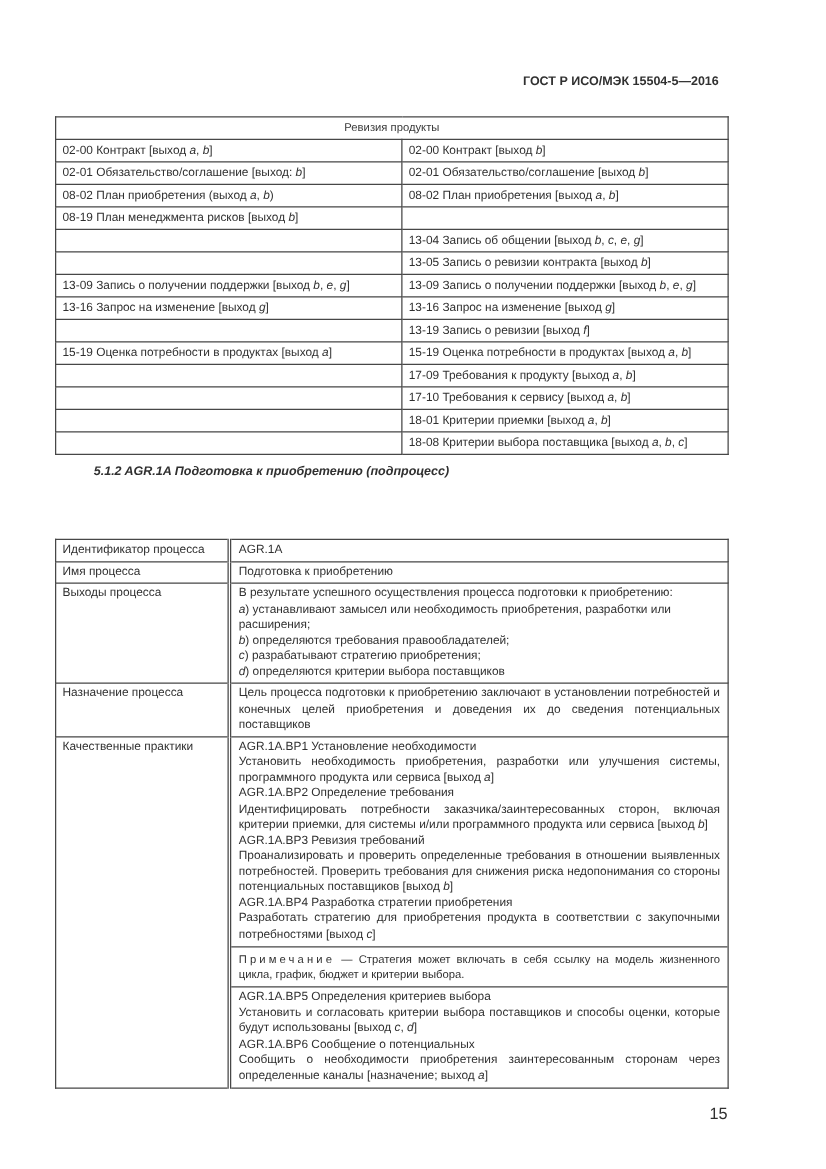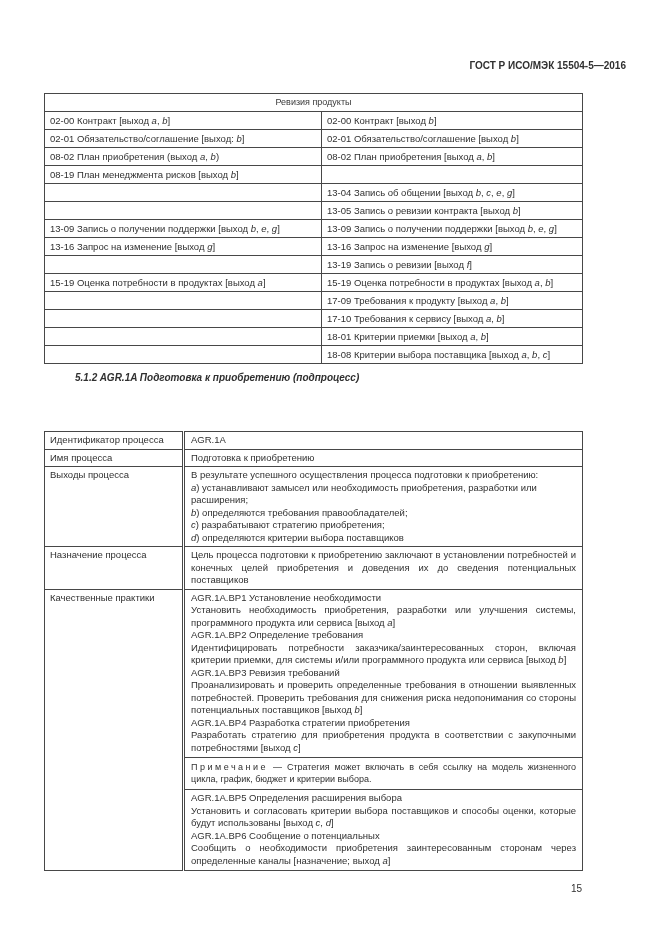--- a/index.html
+++ b/index.html
@@ -4,21 +4,21 @@
 <style>
   * { box-sizing: border-box; }
   html,body { margin:0; padding:0; }
   body {
     width:661px; height:935px;
     background:#ffffff;
     font-family:"Liberation Sans", sans-serif;
     color:#303030;
     -webkit-font-smoothing:antialiased;
   }
-  .content { padding:0 35px 0 44px; }
+  .content { padding:0 86px 0 44px; }
 
   .doc-header {
     padding-top:59px;
     text-align:right;
     font-weight:bold;
     font-size:10px;
     line-height:13px;
   }
 
   table { border-collapse:collapse; width:538px; table-layout:fixed;margin-top:48px; }
@@ -61,21 +61,21 @@
   .outputs-block div { padding:0 6px; }
   .bp { padding:0 6px; }
   .bp-body { text-align:justify; }
   .practices { padding:2px 0 3px 0; }
   .sep { border-top:1px solid #474747; margin:0; height:0; }
   .note { font-size:9px; padding:3px 6px 4px 6px; text-align:justify; line-height:12px; }
   .note-label { letter-spacing:2.5px; }
 
   .page-number {
     width:538px; text-align:right;
-    font-size:10px; margin-top:12px;
+    font-size:13px; margin-top:12px;
   }
   i { font-style:italic; }
 </style>
 </head>
 <body>
 
 <div class="content">
 
   <div class="doc-header">ГОСТ Р ИСО/МЭК 15504-5—2016</div>
 
@@ -197,21 +197,21 @@
               <div class="bp bp-body">Идентифицировать потребности заказчика/заинтересованных сторон, включая критерии приемки, для системы и/или программного продукта или сервиса [выход <i>b</i>]</div>
               <div class="bp">AGR.1A.BP3 Ревизия требований</div>
               <div class="bp bp-body">Проанализировать и проверить определенные требования в отношении выявленных потребностей. Проверить требования для снижения риска недопонимания со стороны потенциальных поставщиков [выход <i>b</i>]</div>
               <div class="bp">AGR.1A.BP4 Разработка стратегии приобретения</div>
               <div class="bp bp-body">Разработать стратегию для приобретения продукта в соответствии с закупочными потребностями [выход <i>c</i>]</div>
             </div>
             <div class="sep"></div>
             <div class="note"><span class="note-label">Примечание</span><span> — Стратегия может включать в себя ссылку на модель жизненного цикла, график, бюджет и критерии выбора.</span></div>
             <div class="sep"></div>
             <div class="practices">
-              <div class="bp">AGR.1A.BP5 Определения расширения выбора</div>
+              <div class="bp">AGR.1A.BP5 Определения критериев выбора</div>
               <div class="bp bp-body">Установить и согласовать критерии выбора поставщиков и способы оценки, которые будут использованы [выход <i>c</i>, <i>d</i>]</div>
               <div class="bp">AGR.1A.BP6 Сообщение о потенциальных</div>
               <div class="bp bp-body">Сообщить о необходимости приобретения заинтересованным сторонам через определенные каналы [назначение; выход <i>a</i>]</div>
             </div>
           </td>
         </tr>
       </tbody>
   </table>
 
   <div class="page-number">15</div>

